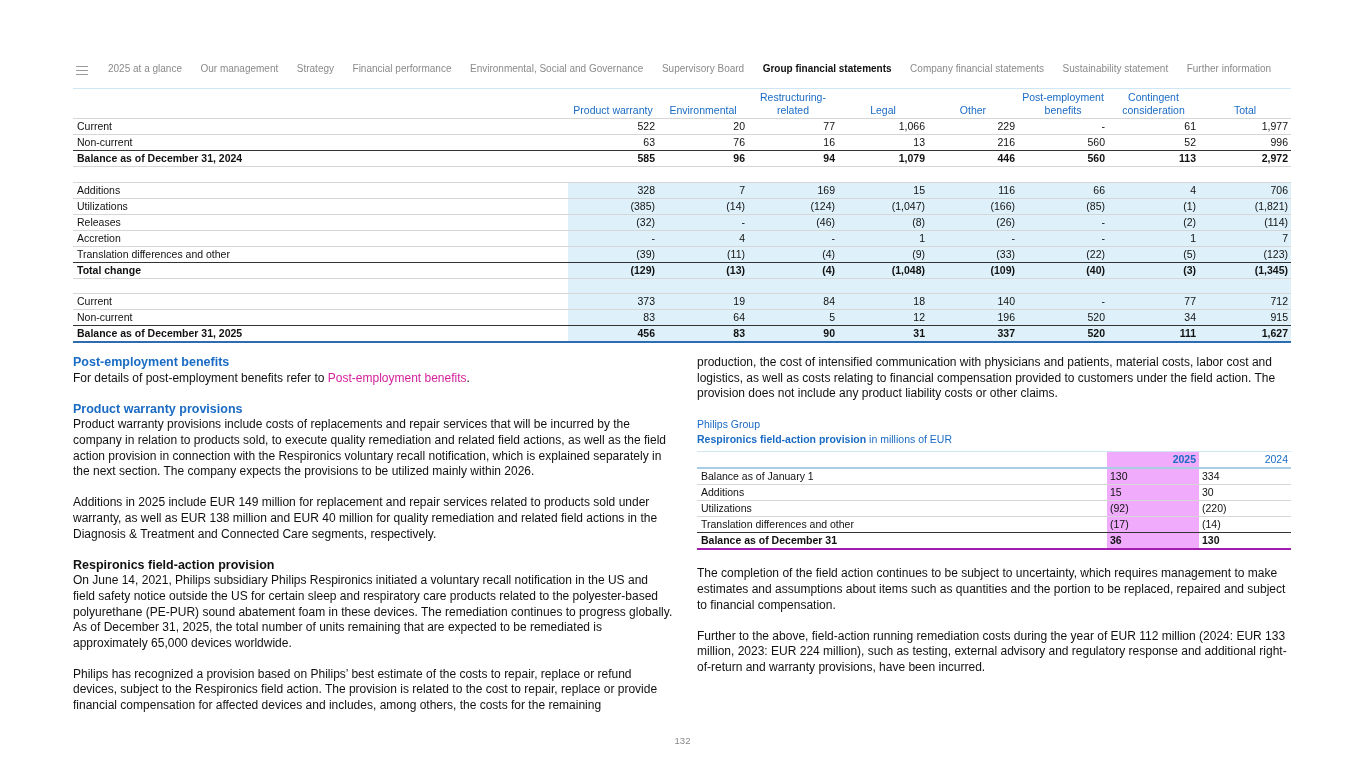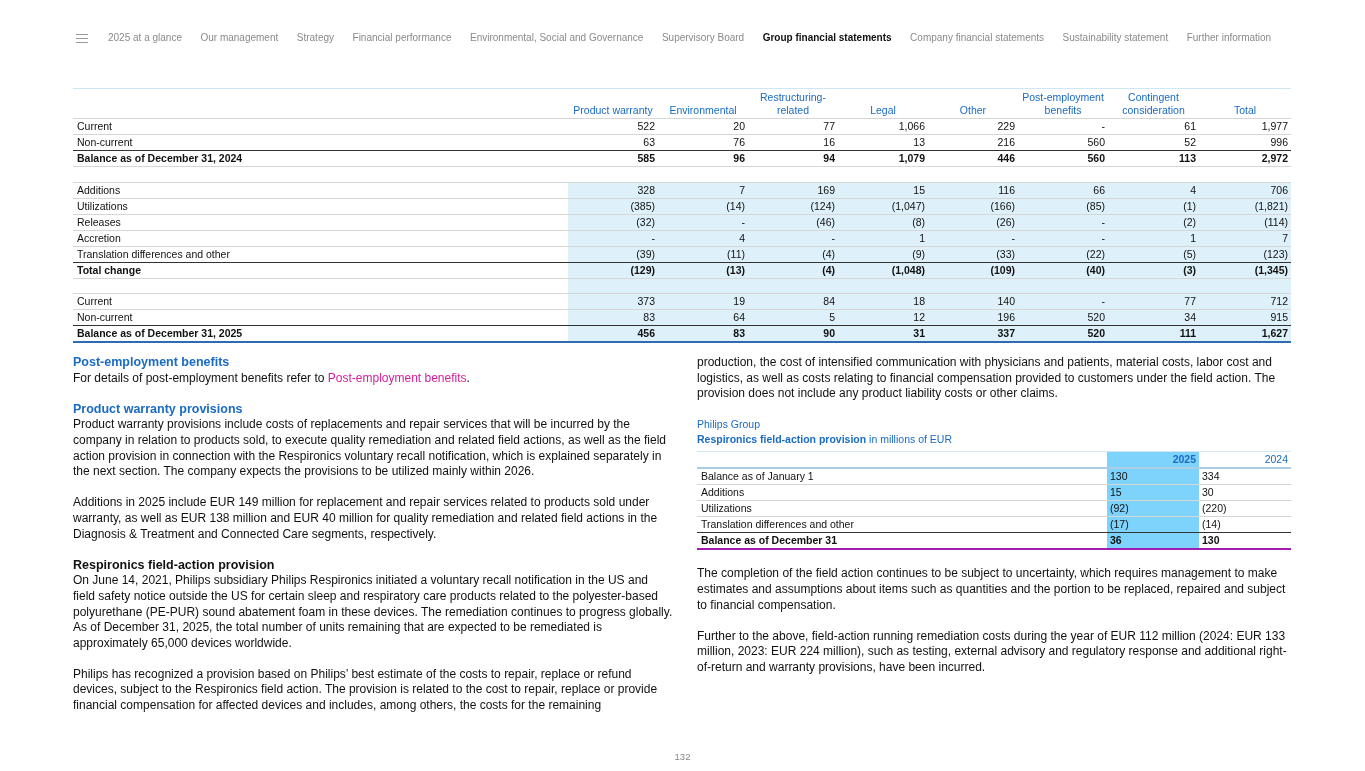--- a/index.html
+++ b/index.html
@@ -7,21 +7,21 @@
   body {
     width: 1365px; height: 771px; overflow: hidden;
     background: #ffffff;
     font-family: "Liberation Sans", "DejaVu Sans", sans-serif;
     color: #111;
     position: relative;
   }
   
   .nav {
     position: absolute; left: 0; top: 0; width: 1365px; height: 74px;
-    display: flex; align-items: center;
+    display: flex; align-items: flex-end;
     padding-left: 76px;
     font-size: 10px; color: #8a8a8a;
   }
   .nav .menu-icon {
     width: 12px; height: 9px; margin-right: 20px; position: relative; top: 1px;
     border-top: 1px solid #9a9a9a; border-bottom: 1px solid #9a9a9a;
   }
   .nav .menu-icon::after {
     content: ""; position: absolute; left: 0; right: 0; top: 3px; border-top: 1px solid #9a9a9a;
   }
@@ -59,26 +59,26 @@
   .h-blue { color: #1a6bc4; font-weight: bold; font-size: 12.5px; display: block; }
   .h-black { color: #111; font-weight: bold; font-size: 12.5px; display: block; }
   .link { color: #d4219c; cursor: pointer; }
 
   .tbl-caption { font-size: 10.5px; color: #1a6bc4; line-height: 15px; margin-bottom: 4px; }
   .tbl-caption b { font-weight: bold; }
 
   .small-table { width: 594px; font-size: 10.5px; border-top: 1px solid #cfe6f4; margin-bottom: 16px; }
   .small-table th { color: #1a6bc4; font-weight: bold; text-align: right; padding: 0 3px; height: 15.6px; line-height: 15px; border-bottom: 2px solid #aacde6; }
   .small-table th.y2024 { font-weight: normal; }
-  .small-table th.y2025, .small-table td.y2025 { background: #7dd3fc; }
+  .small-table th.y2025, .small-table td.y2025 { background: #f0abfc; }
   .small-table td { padding: 0 3px; height: 15.6px; line-height: 15px; border-top: 1px solid #d6d6d6; }
   .small-table td.lbl { text-align: left; padding-left: 4px; }
   .small-table tr.bold td { font-weight: bold; border-top: 1px solid #333; border-bottom: 2px solid #a21caf; }
 
-  .page-number { position: absolute; left: 0; width: 1365px; top: 751px; text-align: center; font-size: 9.5px; color: #888; }
+  .page-number { position: absolute; left: 0; width: 1365px; top: 735px; text-align: center; font-size: 9.5px; color: #888; }
 </style>
 </head>
 <body>
 
 <nav class="nav">
   <span class="menu-icon"></span>
   <span class="nav-item">2025 at a glance</span>
   <span class="nav-item">Our management</span>
   <span class="nav-item">Strategy</span>
   <span class="nav-item">Financial performance</span>

